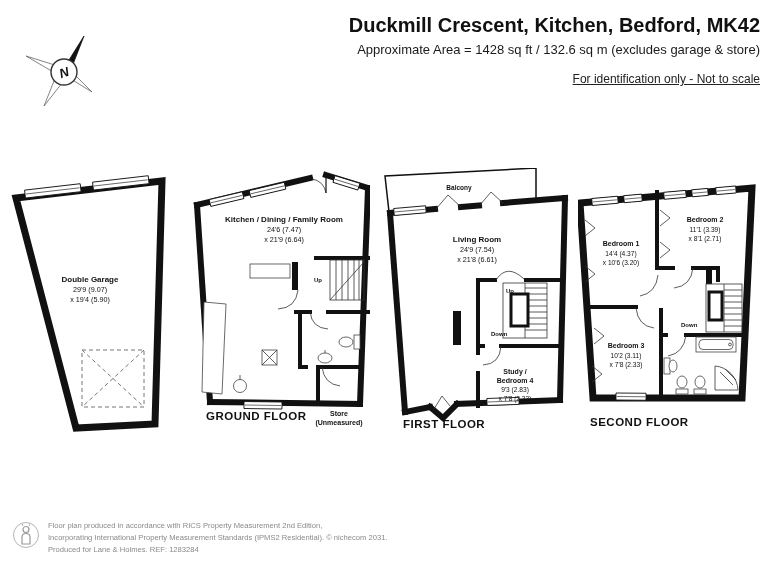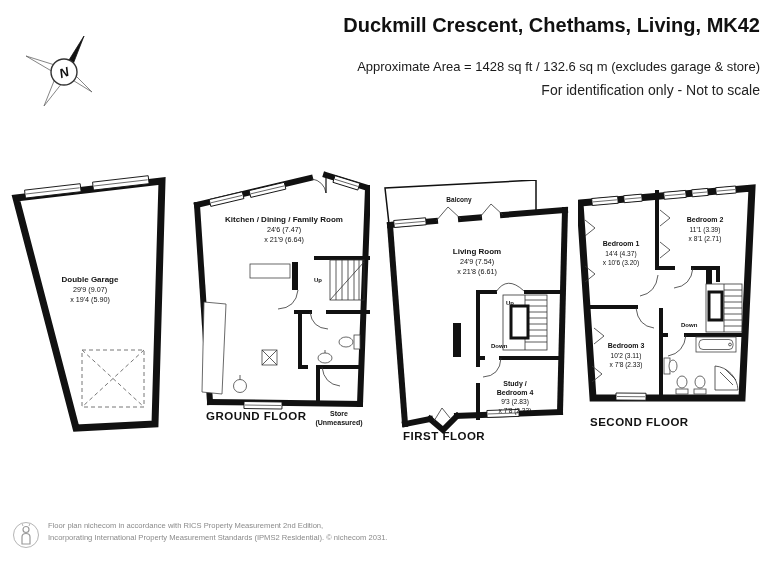--- a/index.html
+++ b/index.html
@@ -3,22 +3,22 @@
 <meta charset="utf-8">
 <style>
   * { margin:0; padding:0; box-sizing:border-box; }
   html,body { background:#fff; }
   .page {
     position:relative; width:768px; height:576px; background:#ffffff;
     font-family:"Liberation Sans", sans-serif; color:#111; overflow:hidden;
   }
   .header { position:absolute; top:14px; right:8px; text-align:right; }
   .header h1 { font-size:20px; font-weight:bold; letter-spacing:0; color:#111; }
-  .header .area { font-size:13px; margin-top:22px; color:#1a1a1a; }
-  .header .note { font-size:14px; margin-top:8px; color:#222; }
+  .header .area { font-size:13px; margin-top:5px; color:#1a1a1a; }
+  .header .note { font-size:12px; margin-top:15px; color:#222;text-decoration:underline; }
 
   .plan { position:absolute; }
   .plan svg { display:block; }
 
   text { font-family:"Liberation Sans", sans-serif; fill:#111; }
   .room-name { font-size:8px; font-weight:bold; }
   .room-name.sm { font-size:7px; }
   .room-dim { font-size:7.2px; }
   .room-dim.sm { font-size:6.6px; }
   .floor-label { font-size:11.5px; font-weight:bold; letter-spacing:.5px; }
@@ -35,21 +35,21 @@
 
   .footer { position:absolute; left:12px; top:520px; display:flex; align-items:flex-start; }
   .footer .txt { margin-left:8px; font-size:7.6px; line-height:1.55; color:#8a8a8a; }
 </style>
 </head>
 <body>
 
 <div class="page">
 
   <div class="header">
-    <h1>Duckmill Crescent, Chethams, Living, MK42</h1>
+    <h1>Duckmill Crescent, Kitchen, Bedford, MK42</h1>
     <div class="area">Approximate Area = 1428 sq ft / 132.6 sq m (excludes garage &amp; store)</div>
     <div class="note">For identification only - Not to scale</div>
   </div>
 
   <div class="plan" style="left:20px; top:30px;">
     <svg width="90" height="85" viewBox="0 0 90 85">
       <g>
         <polygon points="38,36 6,26 40,46" fill="#fff" stroke="#666" stroke-width="0.8"></polygon>
         <polygon points="36,46 24,76 46,48" fill="#fff" stroke="#666" stroke-width="0.8"></polygon>
         <polygon points="46,46 72,62 50,40" fill="#fff" stroke="#666" stroke-width="0.8"></polygon>
@@ -150,21 +150,21 @@
       <text class="tiny-label" x="126" y="120">Up</text>
       <text class="room-name" x="96" y="60" text-anchor="middle">Kitchen / Dining / Family Room</text>
       <text class="room-dim" x="96" y="70" text-anchor="middle">24'6 (7.47)</text>
       <text class="room-dim" x="96" y="80" text-anchor="middle">x 21'9 (6.64)</text>
       <text class="room-name sm" x="151" y="254" text-anchor="middle">Store</text>
       <text class="room-name sm" x="151" y="263" text-anchor="middle">(Unmeasured)</text>
       <text class="floor-label" x="18" y="258">GROUND FLOOR</text>
     </svg>
   </div>
 
-  <div class="plan" style="left:383px; top:180px;">
+  <div class="plan" style="left:383px; top:168px;">
     <svg width="190" height="272" viewBox="0 0 190 272">
       <g>
         <path d="M6,44 L2,8 L153,0 L153,30" fill="#fff" stroke="#111" stroke-width="1.5"></path>
         <text class="balcony-label" x="76" y="22" text-anchor="middle">Balcony</text>
       </g>
       <polygon class="footprint" points="7,45 182,30 177,232 74,236 60,250 47,239 22,244"></polygon>
       <g>
         <path class="wall" d="M7,45 L52,41"></path>
         <path class="wall" d="M78,39 L96,37.5"></path>
         <path class="wall" d="M120,35 L182,30"></path>
@@ -302,18 +302,19 @@
 
   <div class="footer">
     <svg width="28" height="30" viewBox="0 0 28 30">
       <circle cx="14" cy="15" r="12.5" fill="none" stroke="#b5b5b5" stroke-width="1"></circle>
       <line x1="10" y1="3.5" x2="11" y2="6" stroke="#b5b5b5" stroke-width="1"></line>
       <line x1="18" y1="3.5" x2="17" y2="6" stroke="#b5b5b5" stroke-width="1"></line>
       <circle cx="14" cy="9.5" r="3" fill="none" stroke="#9a9a9a" stroke-width="1.2"></circle>
       <path d="M10,24 V17 Q10,13.5 14,13.5 Q18,13.5 18,17 V24 Z" fill="none" stroke="#9a9a9a" stroke-width="1.2"></path>
     </svg>
     <div class="txt">
-      <div>Floor plan nichecom in accordance with RICS Property Measurement 2nd Edition,</div>
+      <div>Floor plan produced in accordance with RICS Property Measurement 2nd Edition,</div>
       <div>Incorporating International Property Measurement Standards (IPMS2 Residential).  © nichecom 2031.</div>
+      <div>Produced for Lane &amp; Holmes.   REF: 1283284</div>
     </div>
   </div>
 
 </div>
 
 </body></html>

